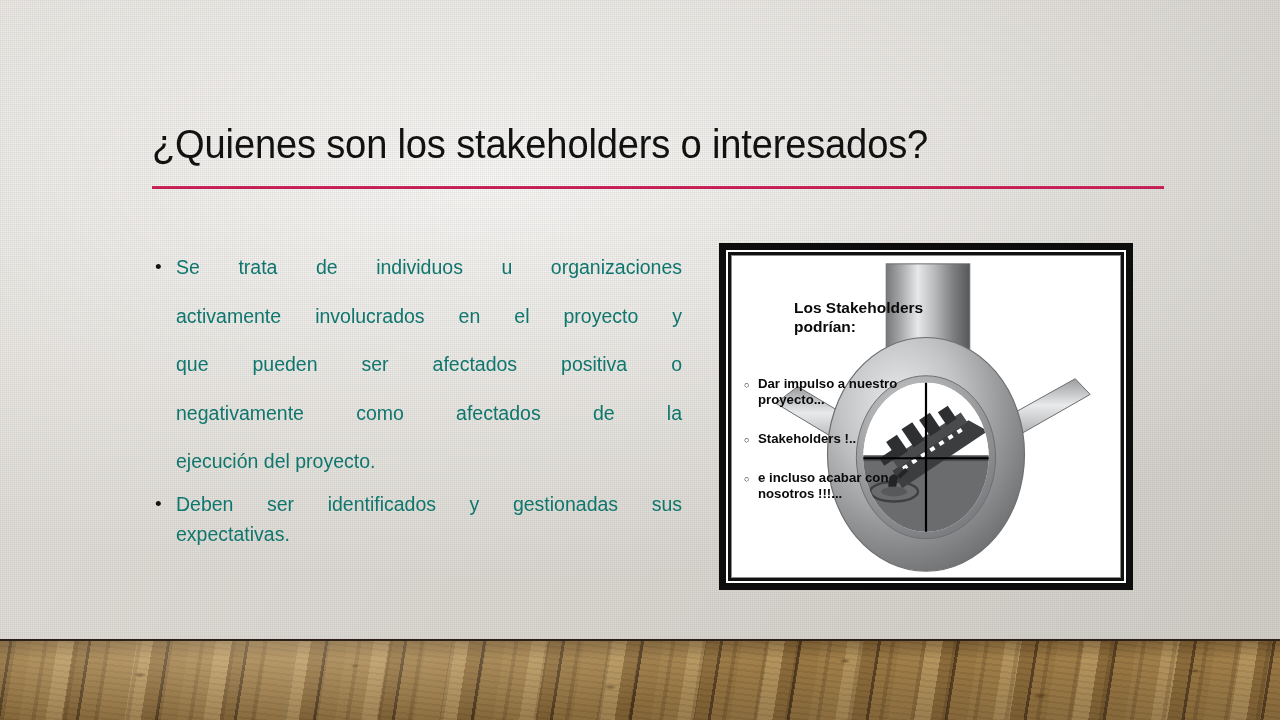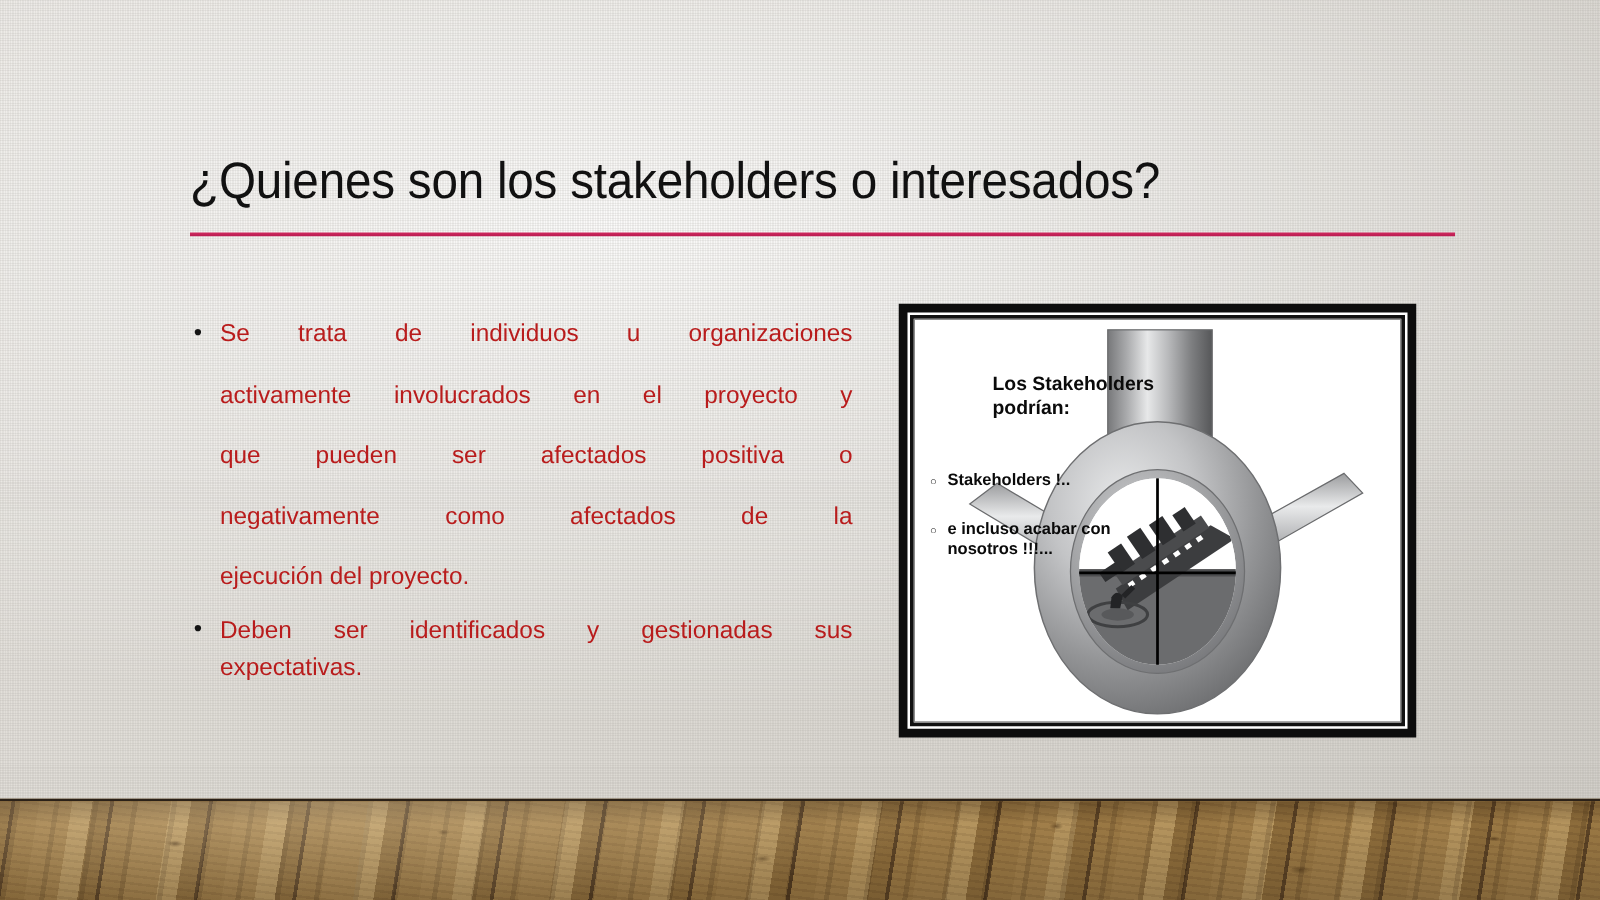--- a/index.html
+++ b/index.html
@@ -79,21 +79,21 @@
   .body-col {
     position: absolute;
     left: 152px;
     top: 243px;
     width: 530px;
   }
   .bullet {
     position: relative;
     display: block;
     padding-left: 24px;
-    color: #b91c1c;
+    color: #0f766e;
     font-size: 19.5px;
     text-align: justify;
     text-justify: inter-word;
     font-family: "Liberation Sans", sans-serif;
   }
   .bullet::before {
     content: "\2022";
     position: absolute;
     left: 3px;
     top: 0;
@@ -369,20 +369,21 @@
             </g>
           </g>
         </svg>
 
         <div class="clip-head">
           <span>Los Stakeholders</span><br>
           <span>podrían:</span>
         </div>
 
         <div class="clip-list">
+          <div class="clip-item">Dar impulso a nuestro proyecto...</div>
           <div class="clip-item">Stakeholders !..</div>
           <div class="clip-item"> e incluso acabar con nosotros !!!...</div>
         </div>
 
       </div>
     </div>
   </div>
 
   <div class="floor">
     <div class="floor-planks"></div>

